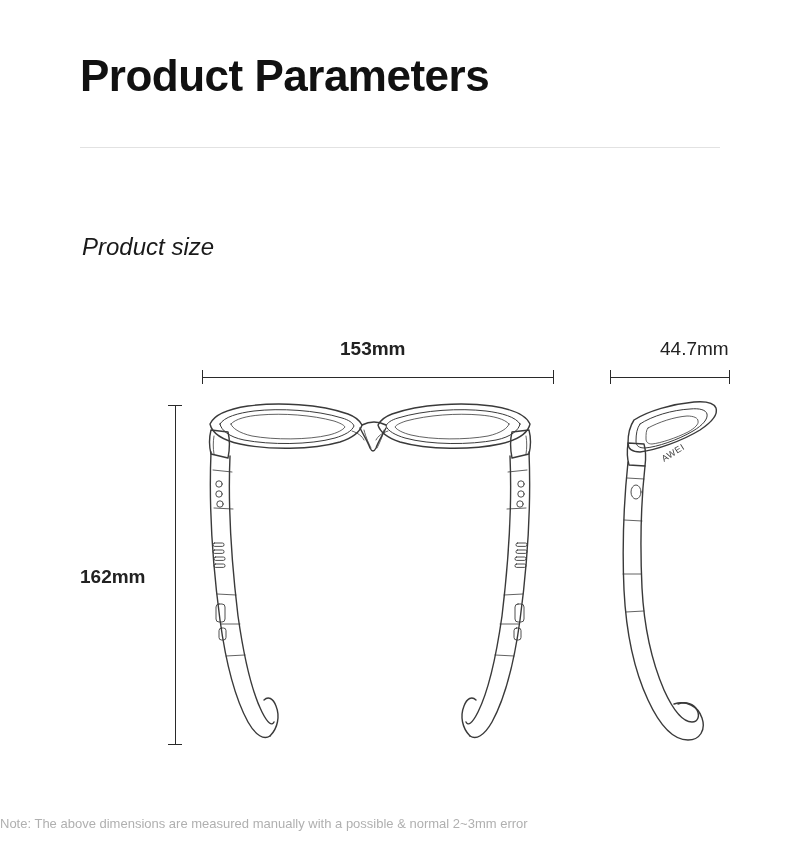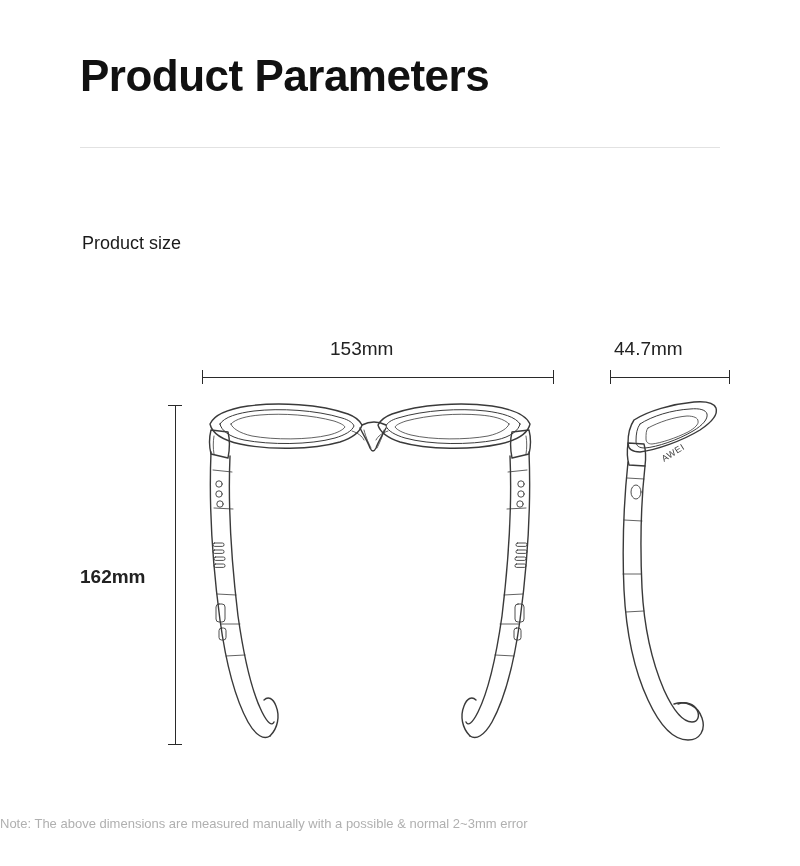--- a/index.html
+++ b/index.html
@@ -34,34 +34,35 @@
     left: 80px;
     top: 147px;
     width: 640px;
     height: 1px;
     background: #e2e2e2;
   }
   .subtitle {
     position: absolute;
     left: 82px;
     top: 233px;
-    font-size: 18px;
+    font-size: 24px;
     font-weight: normal;
     color: #1a1a1a;
+    font-style: italic;
   }
 
   
   .dim-label {
     position: absolute;
     font-size: 19px;
     color: #222222;
     white-space: nowrap;
   }
-  .dim-width-top { left: 330px; top: 338px; }
-  .dim-side-top  { left: 614px; top: 338px; }
+  .dim-width-top { left: 340px; top: 338px; font-weight: bold; }
+  .dim-side-top  { left: 660px; top: 338px; }
   .dim-height    { left: 80px;  top: 566px; font-weight: bold; }
 
   
   .measure-h {
     position: absolute;
     height: 14px;
   }
   .measure-h .line {
     position: absolute;
     left: 0; right: 0; top: 7px;

